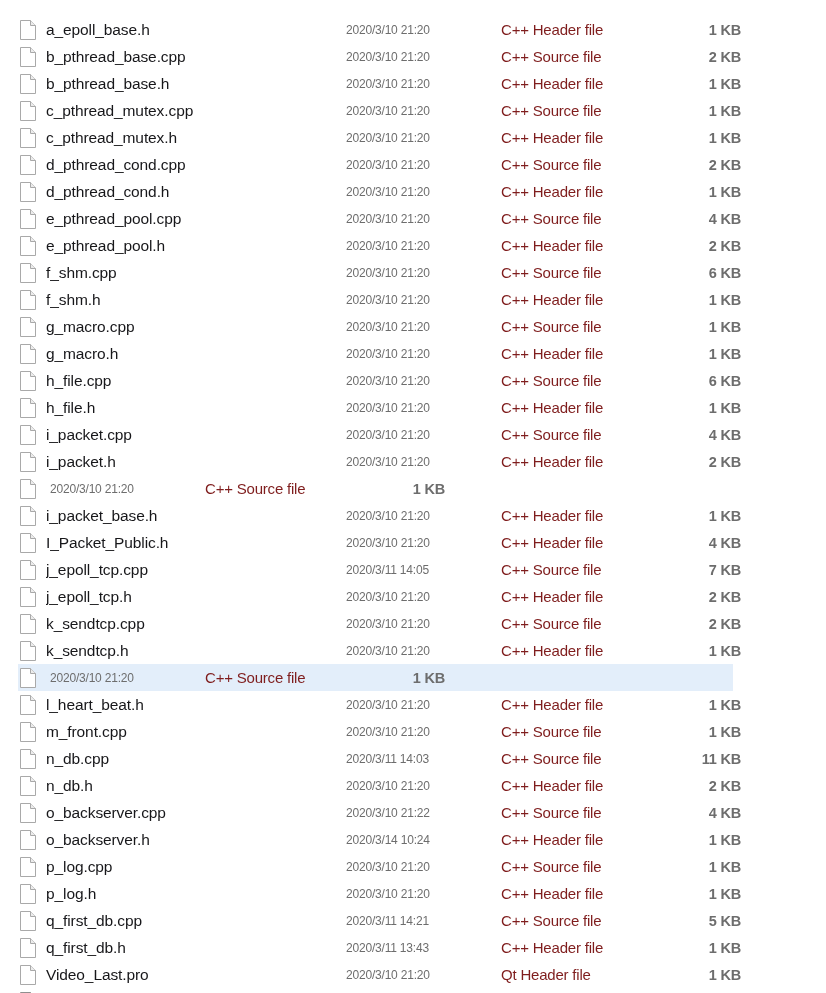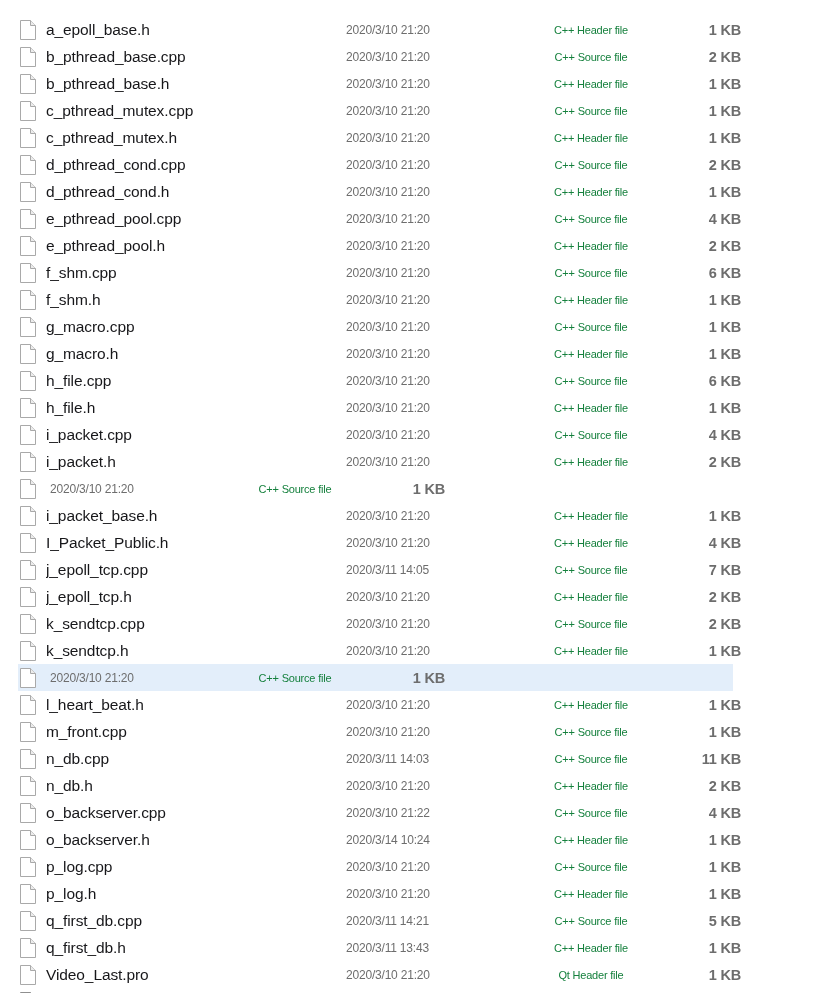--- a/index.html
+++ b/index.html
@@ -75,23 +75,23 @@
     width: 155px;
     font-size: 12px;
     color: #6d6d6d;
     text-align: left;
     letter-spacing: -0.2px;
   }
 
   .c-type {
     flex: 0 0 auto;
     width: 180px;
-    font-size: 11px;
-    color: #15803d;
-    text-align: center;
+    font-size: 15px;
+    color: #7f1d1d;
+    text-align: left;
     letter-spacing: -0.2px;
   }
 
   .c-size {
     flex: 0 0 auto;
     width: 60px;
     font-size: 14.5px;
     color: #6d6d6d;
     text-align: right;
     letter-spacing: -0.2px;

